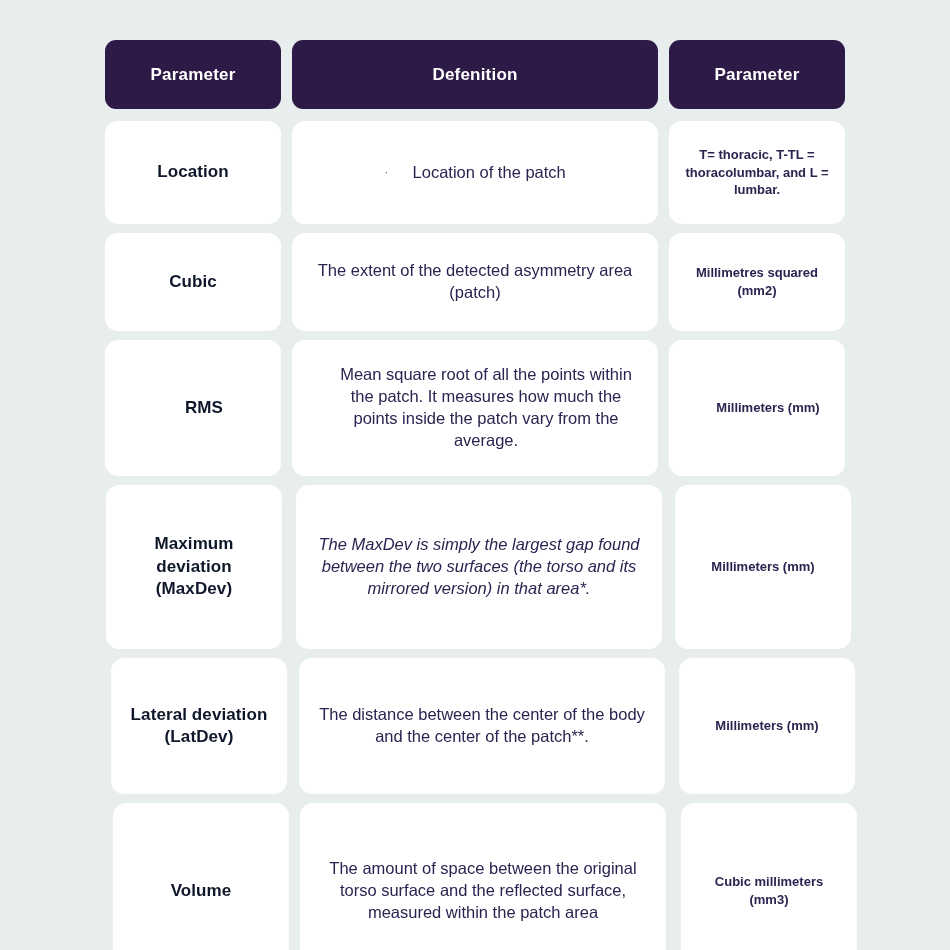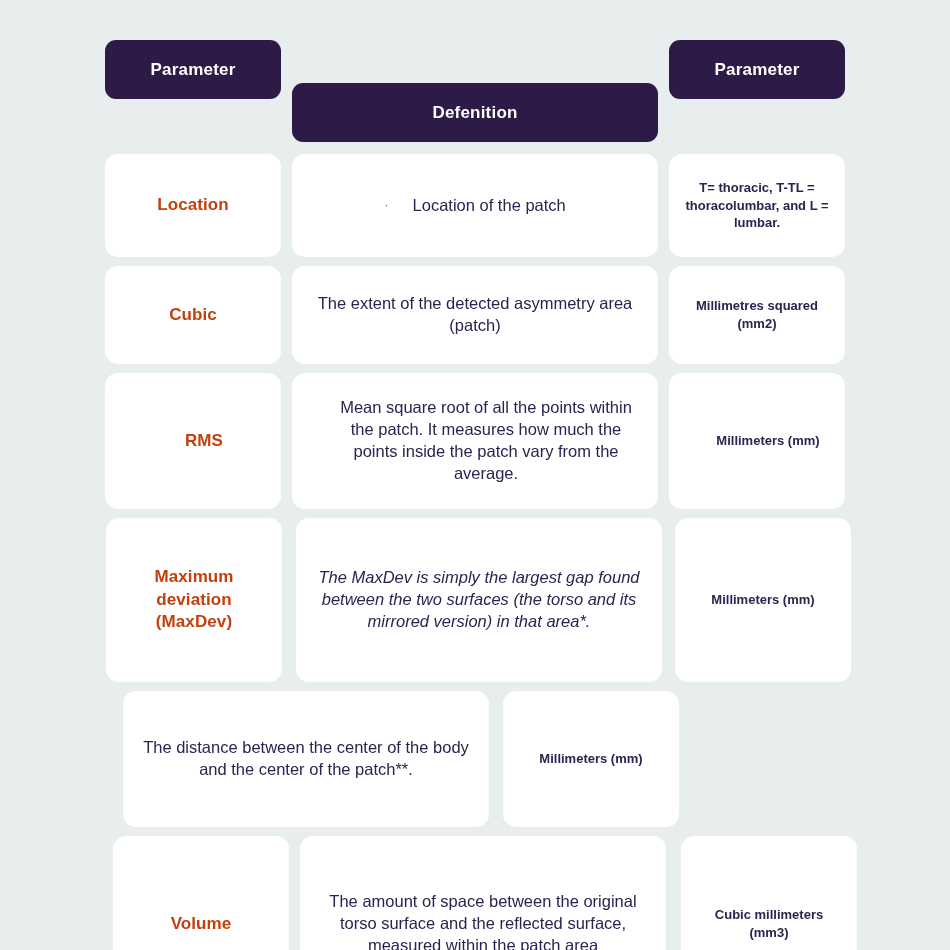--- a/index.html
+++ b/index.html
@@ -33,21 +33,21 @@
     background: #2e1a47;
     border-radius: 11px;
     color: #ffffff;
     font-weight: bold;
     font-size: 17px;
     letter-spacing: .2px;
     font-stretch: condensed;
     display: flex;
     align-items: center;
     justify-content: center;
-    height: 59px;
+    height: 69px;
     text-align: center;
   }
 
   
   .cell {
     background: #ffffff;
     border-radius: 13px;
     display: flex;
     align-items: center;
     justify-content: center;
@@ -55,26 +55,26 @@
     padding: 10px 14px;
   }
 
   
   .c1 { width: 176px; flex: 0 0 176px; }
   .c2 { width: 366px; flex: 0 0 366px; margin-left: 11px; }
   .c3 { width: 176px; flex: 0 0 176px; margin-left: 11px; }
 
   
   .h1 { width: 176px; flex: 0 0 176px; }
-  .h2 { width: 366px; flex: 0 0 366px; margin-left: 11px; margin-top: 43px; }
+  .h2 { width: 366px; flex: 0 0 366px; margin-left: 11px; }
   .h3 { width: 176px; flex: 0 0 176px; margin-left: 11px; }
 
   
   .param-text {
-    color: #c2410c;
+    color: #0f172a;
     font-weight: bold;
     font-size: 17px;
     font-stretch: condensed;
     line-height: 1.32;
     letter-spacing: .1px;
   }
 
   .def-text {
     color: #2a2450;
     font-size: 16.5px;
@@ -186,20 +186,23 @@
     </div>
     <div class="cell c2">
       <span class="def-text">The MaxDev is simply the largest gap found between the two surfaces (the torso and its mirrored version) in that area*.</span>
     </div>
     <div class="cell c3">
       <span class="unit-text">Millimeters (mm)</span>
     </div>
   </div>
 
   <div class="row r5">
+    <div class="cell c1">
+      <span class="param-text">Lateral deviation (LatDev)</span>
+    </div>
     <div class="cell c2">
       <span class="def-text">The distance between the center of the body and the center of the patch**.</span>
     </div>
     <div class="cell c3">
       <span class="unit-text">Millimeters (mm)</span>
     </div>
   </div>
 
   <div class="row r6">
     <div class="cell c1">

